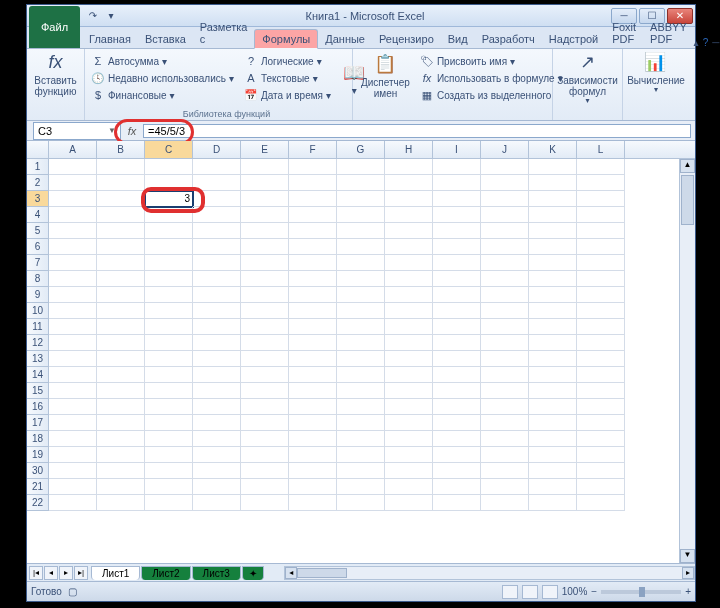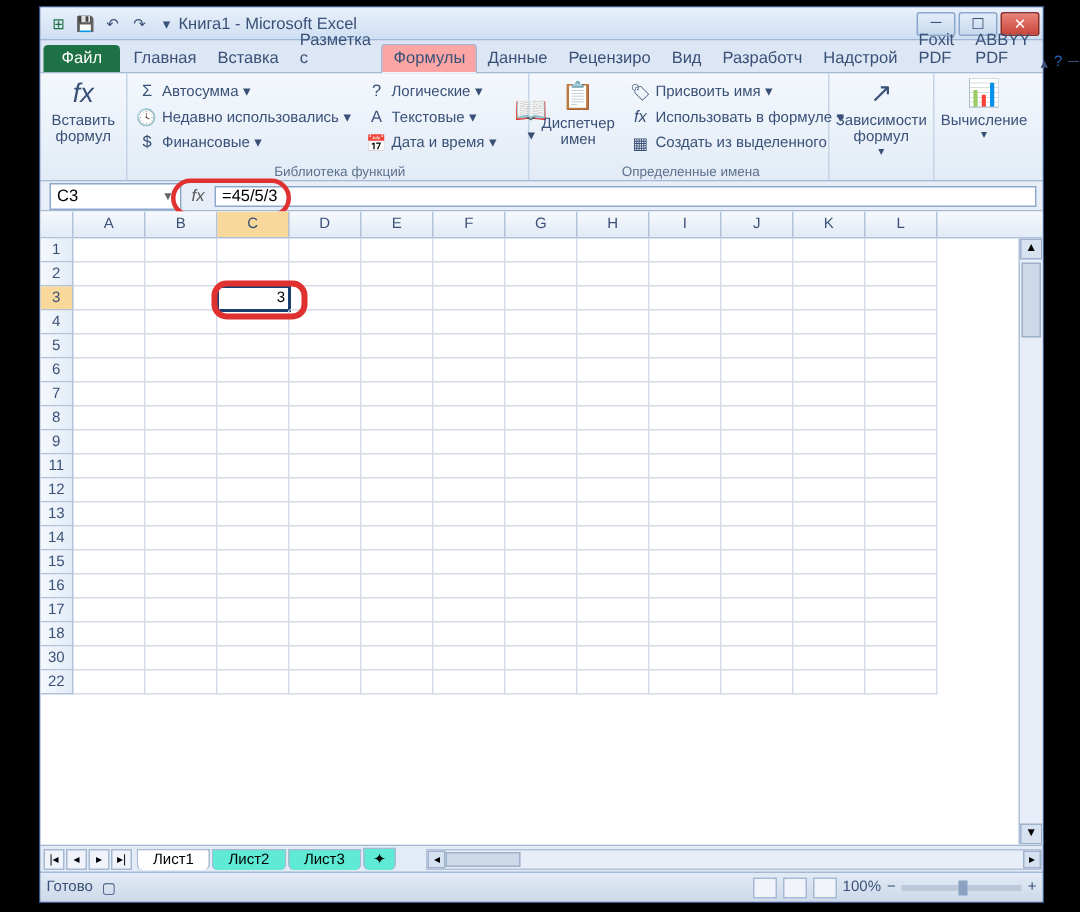--- a/index.html
+++ b/index.html
@@ -1,26 +1,26 @@
 <!DOCTYPE html>
 <html><head>
 <meta charset="utf-8">
 <style>
 * { box-sizing: border-box; margin: 0; padding: 0; font-family: 'Segoe UI', Tahoma, sans-serif; }
 body { background: #000; width: 720px; height: 608px; overflow: hidden; position: relative; }
 .window { position: absolute; left: 26px; top: 4px; width: 670px; height: 598px; background: #dce6f4; border: 1px solid #3b5a8c; display: flex; flex-direction: column; }
 .titlebar { height: 22px; background: linear-gradient(#e8f0fb, #cfdff2); display: flex; align-items: center; font-size: 11px; color: #3a5177; border-bottom: 1px solid #9fb8d9; }
 .qat { display: flex; align-items: center; gap: 2px; padding-left: 4px; }
 .qat-btn { width: 16px; height: 16px; display: flex; align-items: center; justify-content: center; font-size: 10px; color: #3a5177; }
-.title-text { flex: 1; font-size: 11px; }
+.title-text { flex: 1; text-align: center; font-size: 11px; }
 .win-controls { display: flex; }
 .win-btn { width: 26px; height: 16px; display: flex; align-items: center; justify-content: center; font-size: 10px; background: linear-gradient(#e4edf9,#c6d8ee); border: 1px solid #8ba8cc; margin-right: 2px; border-radius: 2px; }
 .win-btn.close { background: linear-gradient(#e9847a,#c8453b); color: #fff; border-color: #8c2f28; }
 .ribbon-tabs { height: 22px; background: #dce6f4; display: flex; align-items: flex-end; font-size: 11px; border-bottom: 1px solid #a6b9d3; padding-left: 2px; }
-.file-tab { background: #1e7145; color: #fff; padding: 3px 12px; border-radius: 3px 3px 0 0; margin-right: 2px; font-size: 11px; }
+.file-tab { background: #1e7145; color: #fff; padding: 15px 12px; border-radius: 3px 3px 0 0; margin-right: 2px; font-size: 11px; }
 .tab { padding: 3px 7px; color: #3a5177; cursor: pointer; }
 .tab.active { background: #fca5a5; border: 1px solid #a6b9d3; border-bottom: 1px solid #f4f8fd; border-radius: 3px 3px 0 0; margin-bottom: -1px; }
 .help-icons { margin-left: auto; display: flex; gap: 4px; padding-right: 4px; color: #3a5177; font-size: 10px; }
 .ribbon-body { height: 72px; background: linear-gradient(#f4f8fd,#e2ebf6); border-bottom: 1px solid #a6b9d3; display: flex; font-size: 10px; }
 .ribbon-group { border-right: 1px solid #c5d3e6; padding: 2px 4px; display: flex; flex-direction: column; position: relative; }
 .group-label { position: absolute; bottom: 1px; left: 16px; right: 0; text-align: center; font-size: 9px; color: #5c728f; }
 .big-btn { display: flex; flex-direction: column; align-items: center; justify-content: center; padding: 2px 4px; text-align: center; font-size: 10px; color: #3a5177; line-height: 1.1; }
 .big-btn .icon { font-size: 18px; margin-bottom: 2px; }
 .small-btns { display: flex; flex-direction: column; gap: 1px; padding-top: 2px; }
 .small-btn { display: flex; align-items: center; gap: 3px; font-size: 10px; color: #3a5177; padding: 1px 2px; white-space: nowrap; }
@@ -39,21 +39,21 @@
 .grid-rows { flex: 1; overflow: hidden; position: relative; }
 .row { height: 16px; display: flex; }
 .row-h { width: 22px; background: linear-gradient(90deg,#f6f9fd,#e2ebf6); border-right: 1px solid #b2c3d9; border-bottom: 1px solid #b2c3d9; text-align: center; font-size: 10px; color: #3a5177; line-height: 16px; }
 .row-h.active { background: #f9d99b; }
 .cell { width: 48px; border-right: 1px solid #d4dce8; border-bottom: 1px solid #d4dce8; font-size: 10px; padding: 0 2px; text-align: right; line-height: 16px; position: relative; }
 .cell.selected { outline: 2px solid #1a3e70; outline-offset: -1px; }
 .sheet-tabs { height: 18px; background: #e2ebf6; border-top: 1px solid #a6b9d3; display: flex; align-items: center; font-size: 10px; }
 .nav-btns { display: flex; padding: 0 2px; gap: 1px; }
 .nav-btn { width: 14px; height: 14px; border: 1px solid #a6b9d3; background: #f0f4fa; font-size: 8px; display: flex; align-items: center; justify-content: center; }
 .sheet-tab { padding: 1px 10px; background: #fff; border: 1px solid #a6b9d3; border-bottom: none; border-radius: 0 0 4px 4px; margin-left: 1px; font-size: 10px; }
-.sheet-tab.inactive { background: #5eead4; }
+.sheet-tab.inactive { background: #15803d; }
 .hscroll { flex: 1; margin-left: 20px; height: 14px; background: #e8eef7; border: 1px solid #b2c3d9; display: flex; align-items: center; position: relative; }
 .hscroll .thumb { position: absolute; left: 12px; width: 50px; height: 10px; background: #cdd9e9; border: 1px solid #9fb2cc; }
 .hscroll .arr { width: 12px; height: 12px; background: #d7e2f0; border: 1px solid #9fb2cc; font-size: 8px; text-align: center; }
 .statusbar { height: 20px; background: linear-gradient(#e2ebf6,#cdd9e9); border-top: 1px solid #a6b9d3; display: flex; align-items: center; font-size: 10px; color: #3a5177; padding: 0 4px; gap: 6px; justify-content: center; }
 .status-right { margin-left: auto; display: flex; align-items: center; gap: 4px; }
 .view-btn { width: 16px; height: 14px; border: 1px solid #a6b9d3; background: #f0f4fa; }
 .zoom-slider { width: 80px; height: 4px; background: #bcc9db; position: relative; }
 .zoom-slider .knob { position: absolute; left: 38px; top: -3px; width: 6px; height: 10px; background: #8aa2c2; }
 .vscroll { position: absolute; right: 0; top: 18px; bottom: 0; width: 16px; background: #e8eef7; border-left: 1px solid #b2c3d9; }
 .vscroll .arr { height: 14px; background: #d7e2f0; border: 1px solid #9fb2cc; font-size: 8px; text-align: center; }
@@ -102,21 +102,21 @@
       <span>─</span>
 
     </div>
   </div>
 
   <div class="ribbon-body">
     <div class="ribbon-group" style="width:58px">
       <div class="big-btn">
         <span class="icon" style="font-style:italic">fx</span>
         <span style="white-space:pre-line">Вставить
-формул</span>
+функцию</span>
       </div>
     </div>
     <div class="ribbon-group" style="width:268px">
       <div style="display:flex;gap:6px">
         <div class="small-btns">
           <div class="small-btn"><span class="icon">Σ</span><span>Автосумма</span> ▾</div>
           <div class="small-btn"><span class="icon">🕓</span><span>Недавно использовались</span> ▾</div>
           <div class="small-btn"><span class="icon">$</span><span>Финансовые</span> ▾</div>
         </div>
         <div class="small-btns">
@@ -140,21 +140,20 @@
         </div>
         <div class="small-btns">
           <div class="small-btn"><span class="icon">🏷</span><span>Присвоить имя</span> ▾</div>
           <div class="small-btn"><span class="icon" style="font-style:italic">fx</span><span>Использовать в формуле</span> ▾</div>
           <div class="small-btn">
               <span class="icon">▦</span>
               <span>Создать из выделенного</span>
             </div>
         </div>
       </div>
-      <div class="group-label">Определенные имена</div>
     </div>
     <div class="ribbon-group" style="width:70px">
       <div class="big-btn">
         <span class="icon">↗</span>
         <span style="white-space:pre-line">Зависимости
 формул</span>
         <span style="font-size:8px">▾</span>
       </div>
     </div>
     <div class="ribbon-group" style="width:66px;border-right:none">
@@ -324,20 +323,35 @@
           <div class="cell"></div>
           <div class="cell"></div>
           <div class="cell"></div>
           <div class="cell"></div>
           <div class="cell"></div>
           <div class="cell"></div>
           <div class="cell"></div>
           <div class="cell"></div>
         </div>
         <div class="row">
+          <div class="row-h">10</div>
+          <div class="cell"></div>
+          <div class="cell"></div>
+          <div class="cell"></div>
+          <div class="cell"></div>
+          <div class="cell"></div>
+          <div class="cell"></div>
+          <div class="cell"></div>
+          <div class="cell"></div>
+          <div class="cell"></div>
+          <div class="cell"></div>
+          <div class="cell"></div>
+          <div class="cell"></div>
+        </div>
+        <div class="row">
           <div class="row-h">11</div>
           <div class="cell"></div>
           <div class="cell"></div>
           <div class="cell"></div>
           <div class="cell"></div>
           <div class="cell"></div>
           <div class="cell"></div>
           <div class="cell"></div>
           <div class="cell"></div>
           <div class="cell"></div>
@@ -444,21 +458,51 @@
           <div class="cell"></div>
           <div class="cell"></div>
           <div class="cell"></div>
           <div class="cell"></div>
           <div class="cell"></div>
           <div class="cell"></div>
           <div class="cell"></div>
           <div class="cell"></div>
         </div>
         <div class="row">
+          <div class="row-h">19</div>
+          <div class="cell"></div>
+          <div class="cell"></div>
+          <div class="cell"></div>
+          <div class="cell"></div>
+          <div class="cell"></div>
+          <div class="cell"></div>
+          <div class="cell"></div>
+          <div class="cell"></div>
+          <div class="cell"></div>
+          <div class="cell"></div>
+          <div class="cell"></div>
+          <div class="cell"></div>
+        </div>
+        <div class="row">
           <div class="row-h">30</div>
+          <div class="cell"></div>
+          <div class="cell"></div>
+          <div class="cell"></div>
+          <div class="cell"></div>
+          <div class="cell"></div>
+          <div class="cell"></div>
+          <div class="cell"></div>
+          <div class="cell"></div>
+          <div class="cell"></div>
+          <div class="cell"></div>
+          <div class="cell"></div>
+          <div class="cell"></div>
+        </div>
+        <div class="row">
+          <div class="row-h">21</div>
           <div class="cell"></div>
           <div class="cell"></div>
           <div class="cell"></div>
           <div class="cell"></div>
           <div class="cell"></div>
           <div class="cell"></div>
           <div class="cell"></div>
           <div class="cell"></div>
           <div class="cell"></div>
           <div class="cell"></div>

